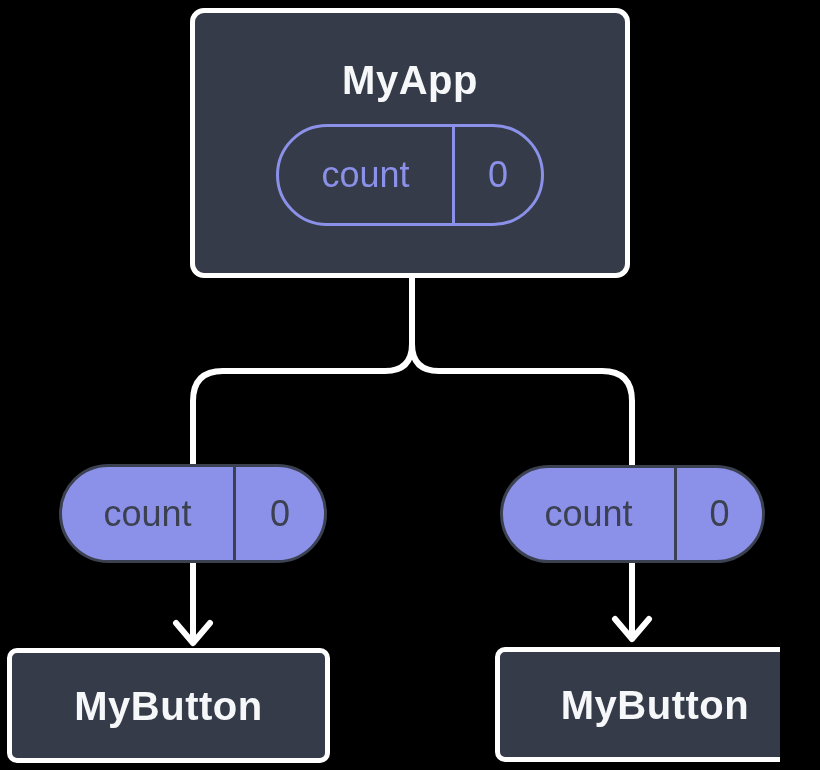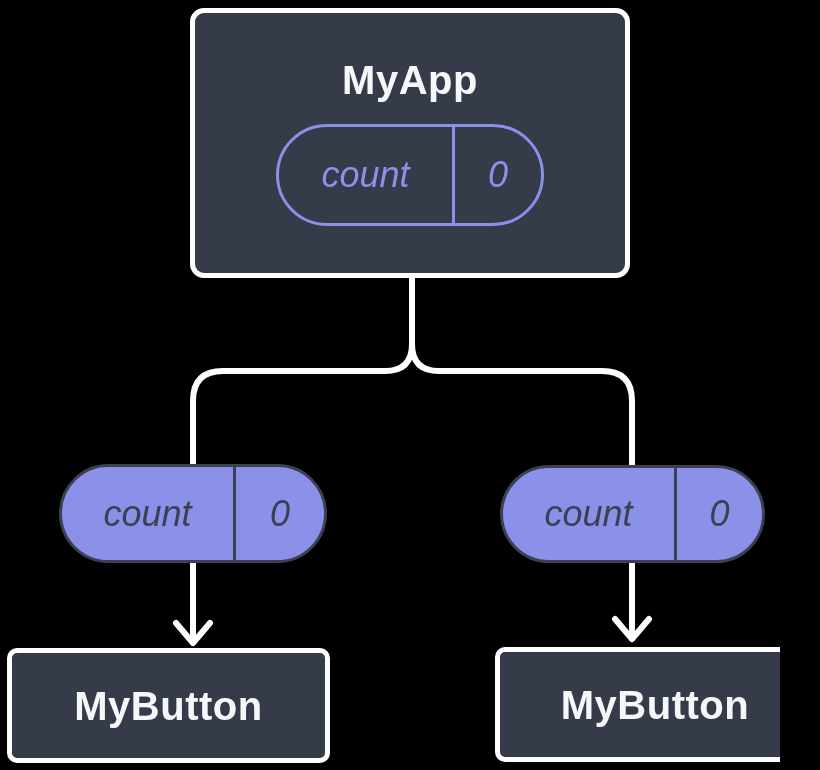--- a/index.html
+++ b/index.html
@@ -52,21 +52,20 @@
     align-items: stretch;
     border-radius: 60px;
     overflow: hidden;
     z-index: 3;
     font-size: 36px;
   }
   .pill-cell {
     display: flex;
     align-items: center;
     justify-content: center;
-    font-style: italic;
   }
   
   .pill-state {
     margin-top: 20px;
     width: 268px; height: 102px;
     border: 3px solid var(--accent, #8b91e9);
     color: var(--accent, #8b91e9);
   }
   .pill-state .pill-cell.name { width: 173px; border-right: 3px solid var(--accent, #8b91e9); }
   .pill-state .pill-cell.value { flex: 1; }

